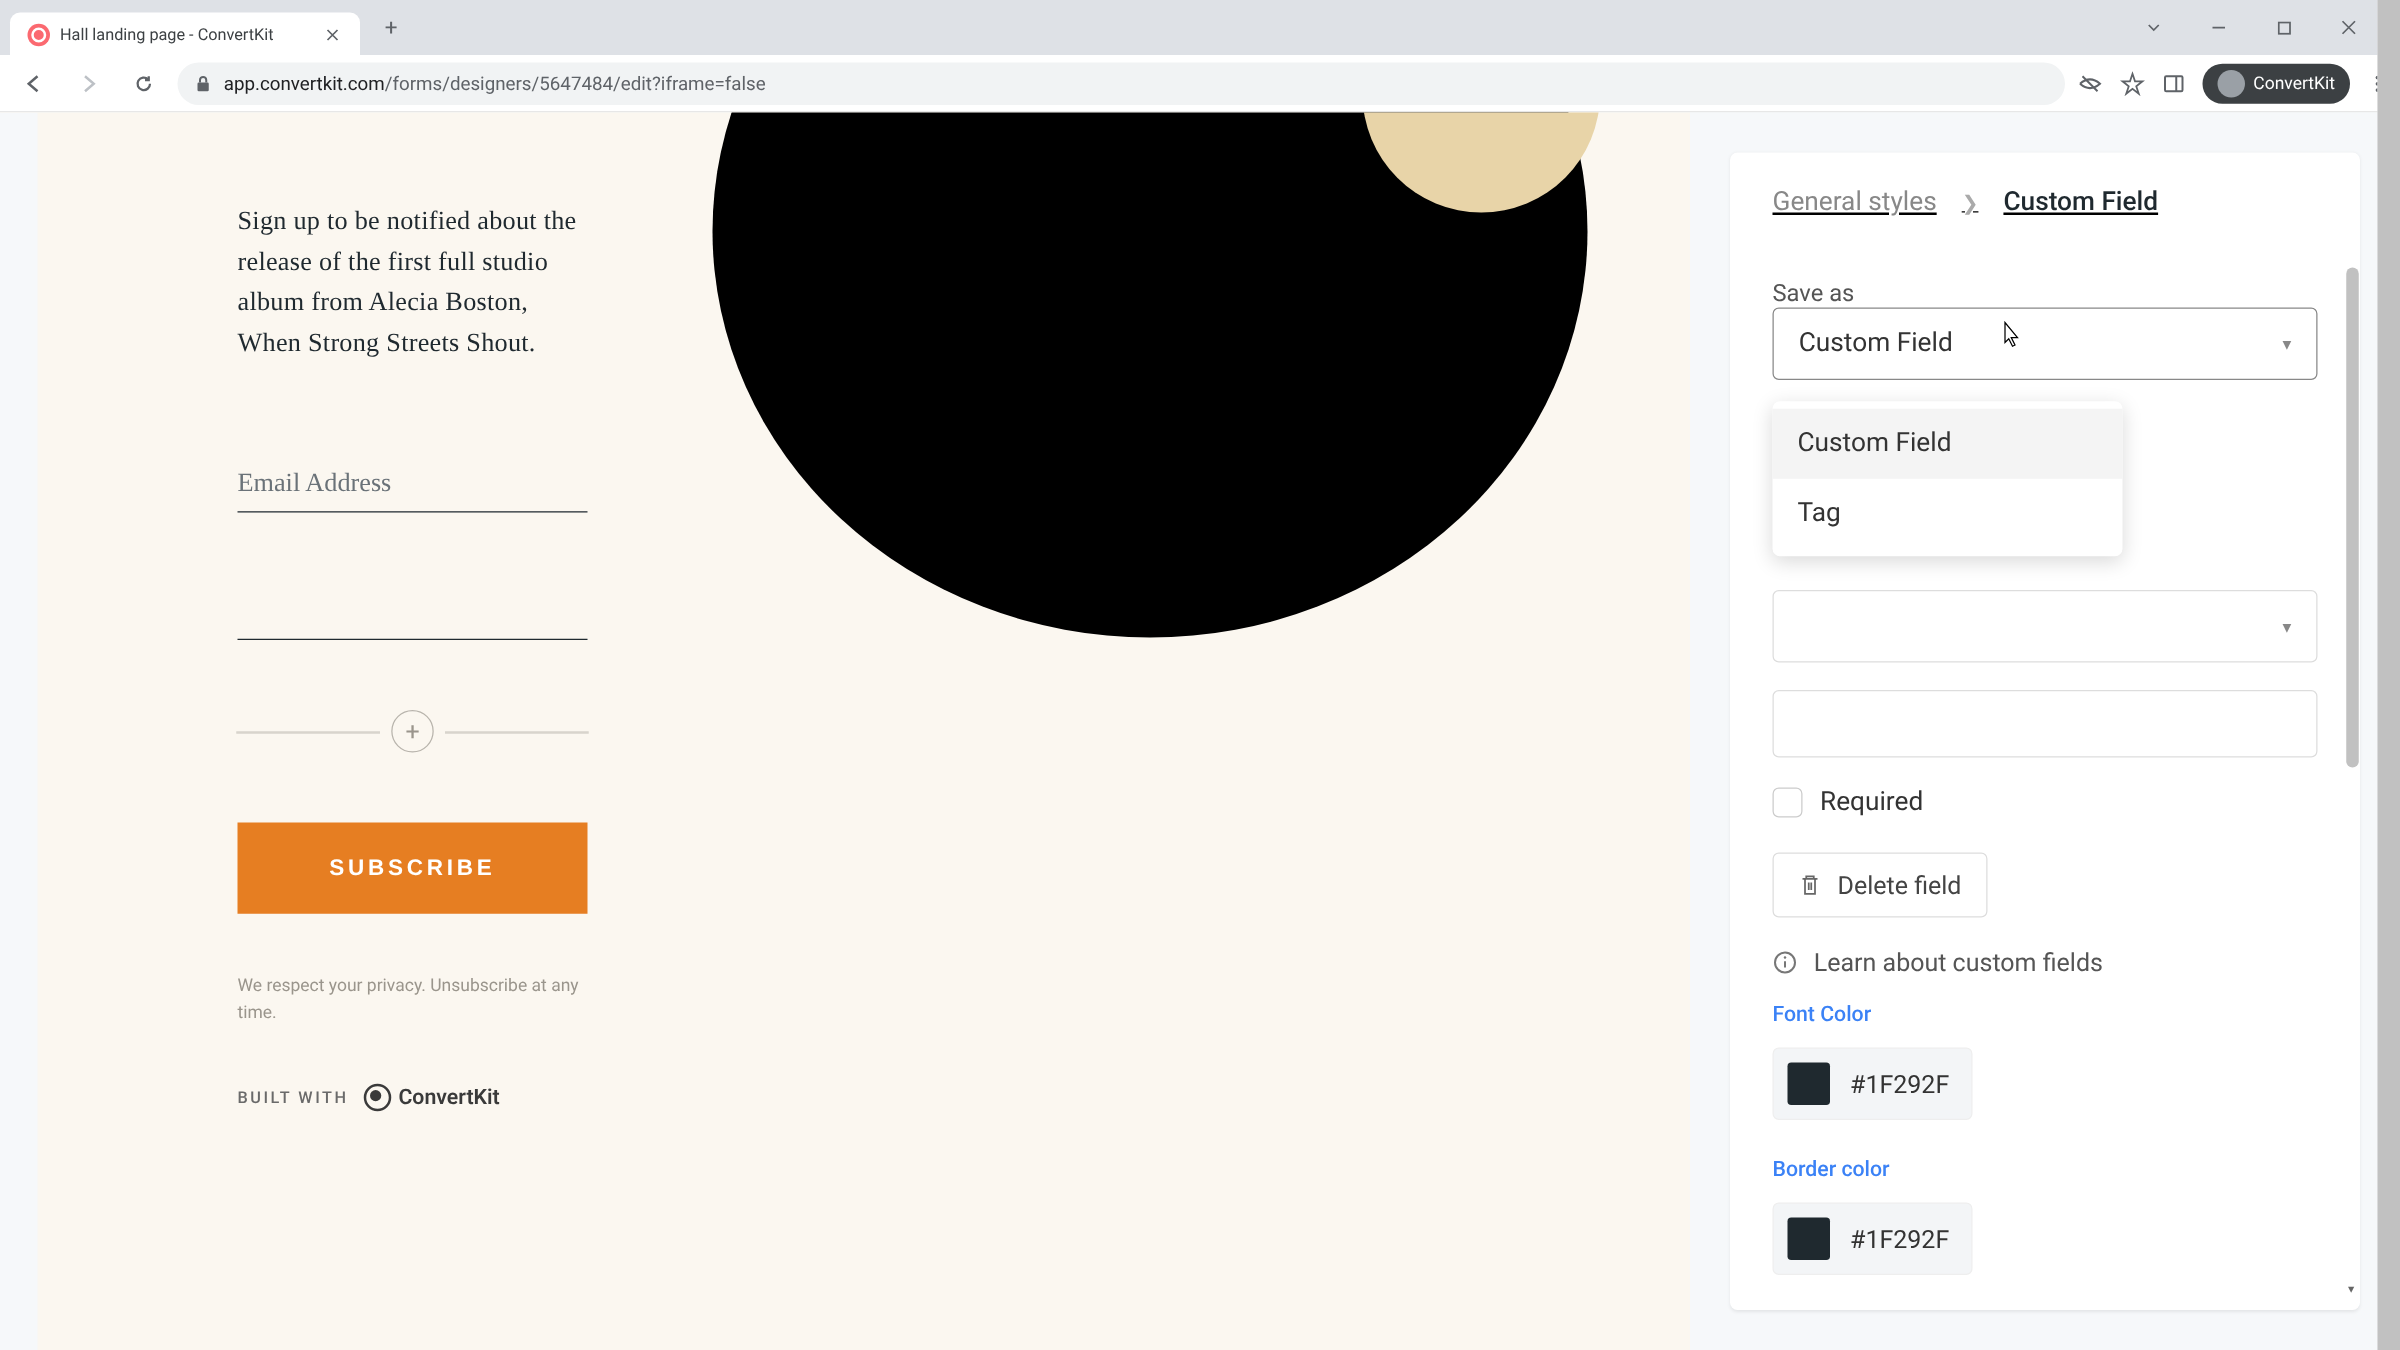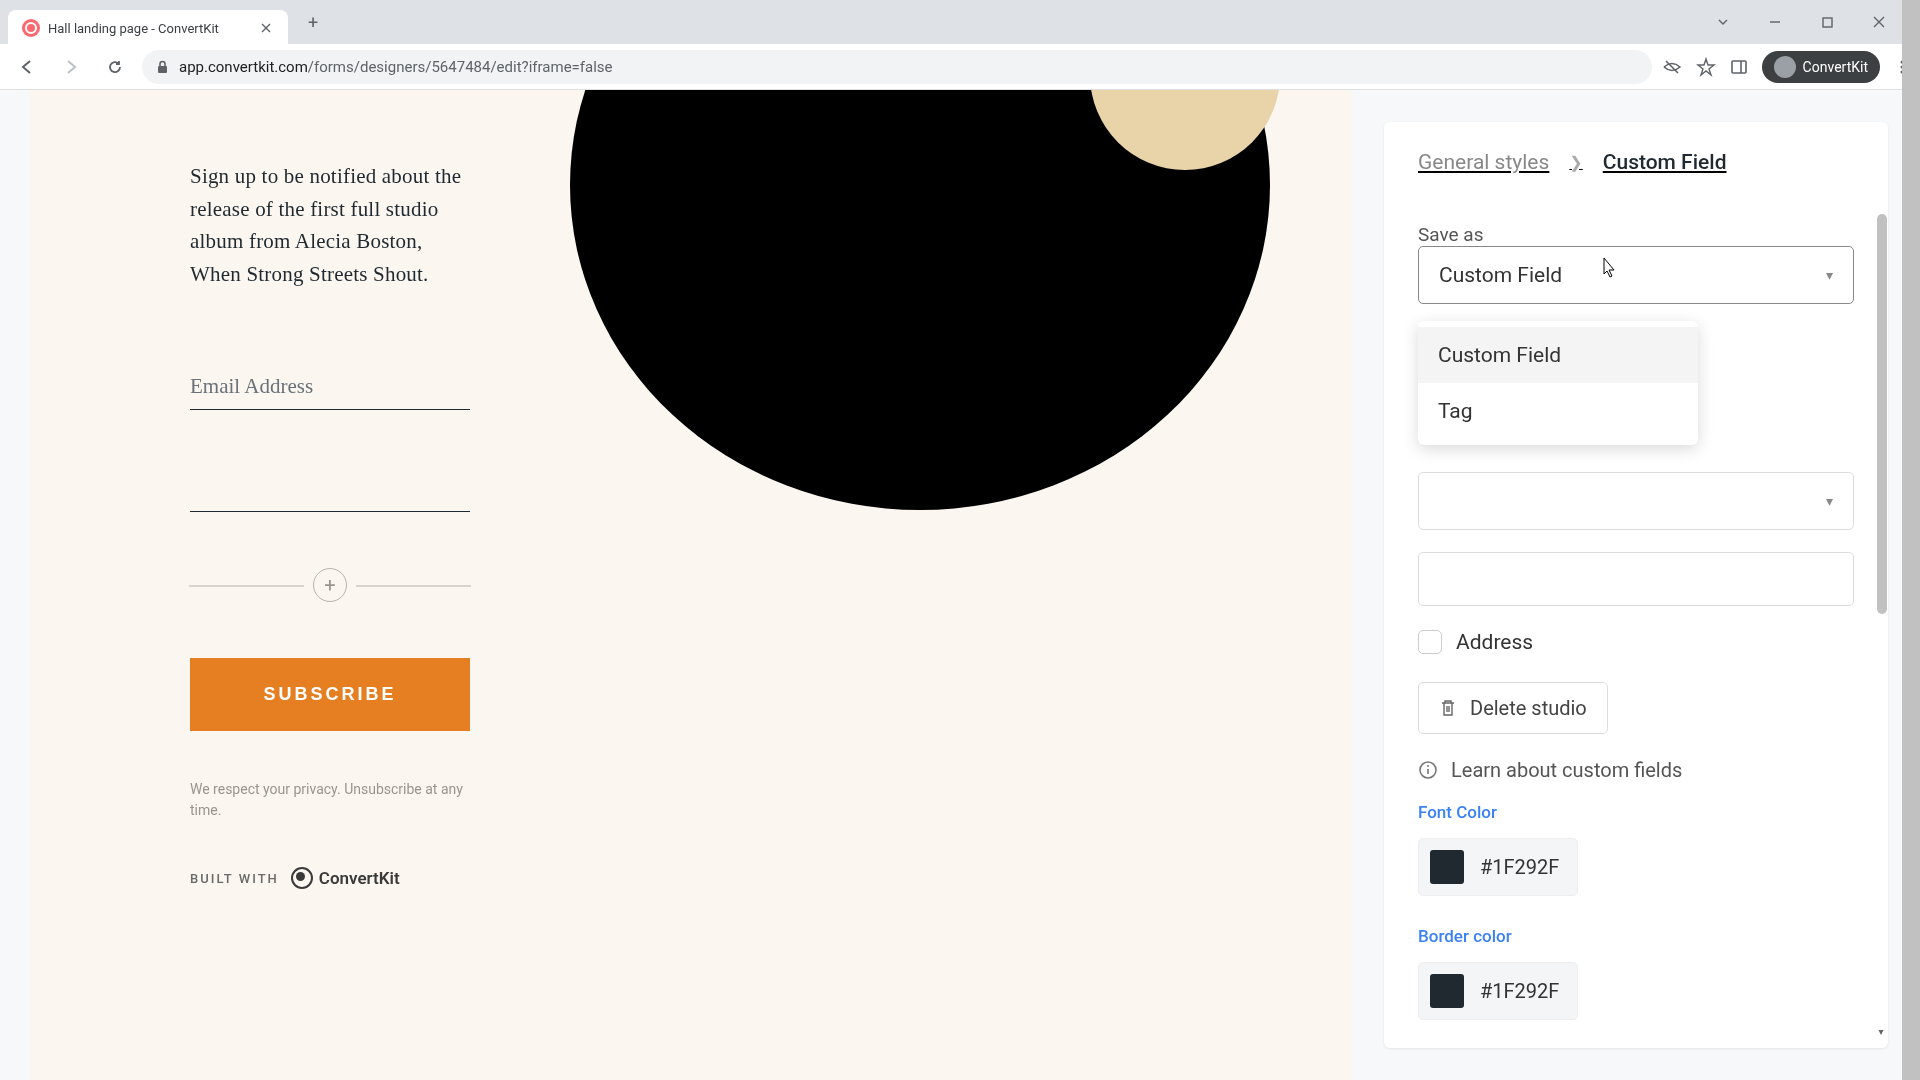--- a/index.html
+++ b/index.html
@@ -239,30 +239,30 @@
         <div style="height:140px;"></div>
 
         <div class="empty-select">
           <span class="chevron">▾</span>
         </div>
 
         <div class="empty-input"></div>
 
         <div class="checkbox-row">
           <span class="checkbox"></span>
-          <span class="checkbox-label">Address</span>
+          <span class="checkbox-label">Required</span>
         </div>
 
         <div class="delete-btn">
           <span>
               <svg width="18" height="20" viewBox="0 0 18 20">
                 <path d="M3 5 H15 M6 5 V3 H12 V5 M5 5 V17 H13 V5 M8 8 V14 M10 8 V14" stroke="#666" stroke-width="1.4" fill="none"></path>
               </svg>
             </span>
-          <span>Delete studio</span>
+          <span>Delete field</span>
         </div>
 
         <div class="info-link">
           <span>
               <svg width="20" height="20" viewBox="0 0 20 20">
                 <circle cx="10" cy="10" r="8" stroke="#777" stroke-width="1.6" fill="none"></circle>
                 <circle cx="10" cy="6" r="1" fill="#777"></circle>
                 <path d="M10 9 V14" stroke="#777" stroke-width="1.6"></path>
               </svg>
             </span>

